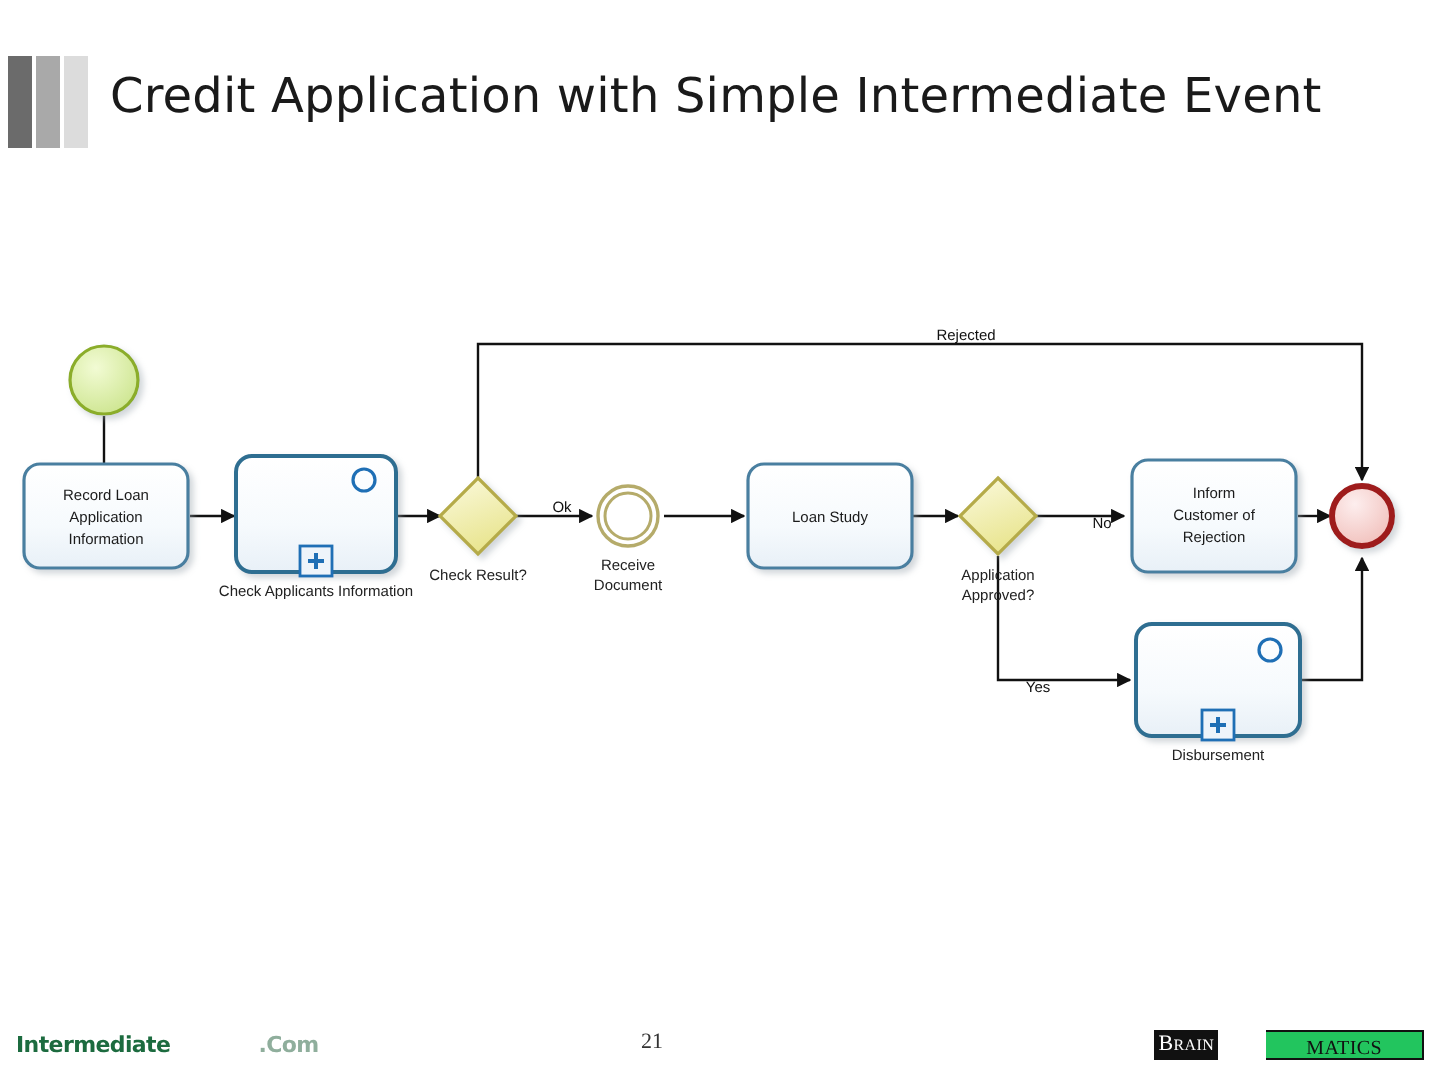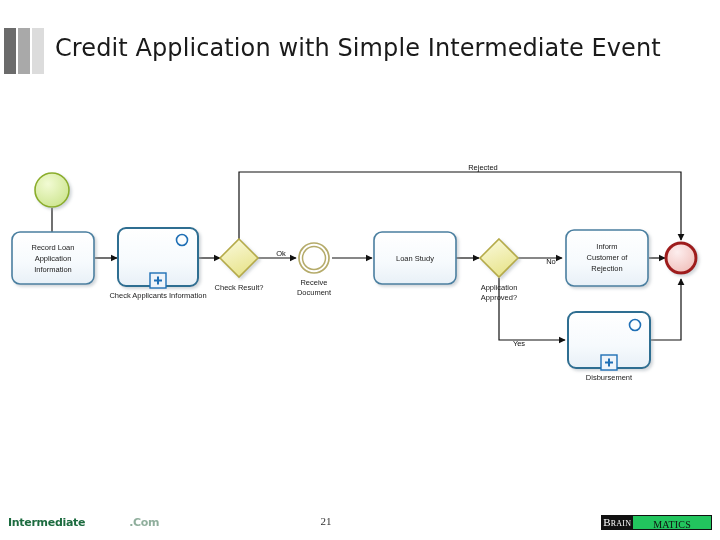--- a/index.html
+++ b/index.html
@@ -86,20 +86,21 @@
   }
 
   .brand-logo {
     position: absolute;
     right: 8px;
     top: 515px;
     display: flex;
     align-items: stretch;
     height: 15px;
     font-family: "Liberation Serif", serif;
+    gap: 24px;
   }
   .brand-logo .part-a {
     background: #111111;
     color: #ffffff;
     font-size: 11px;
     line-height: 15px;
     padding: 0 2px;
     font-variant: small-caps;
     letter-spacing: 0.2px;
   }

